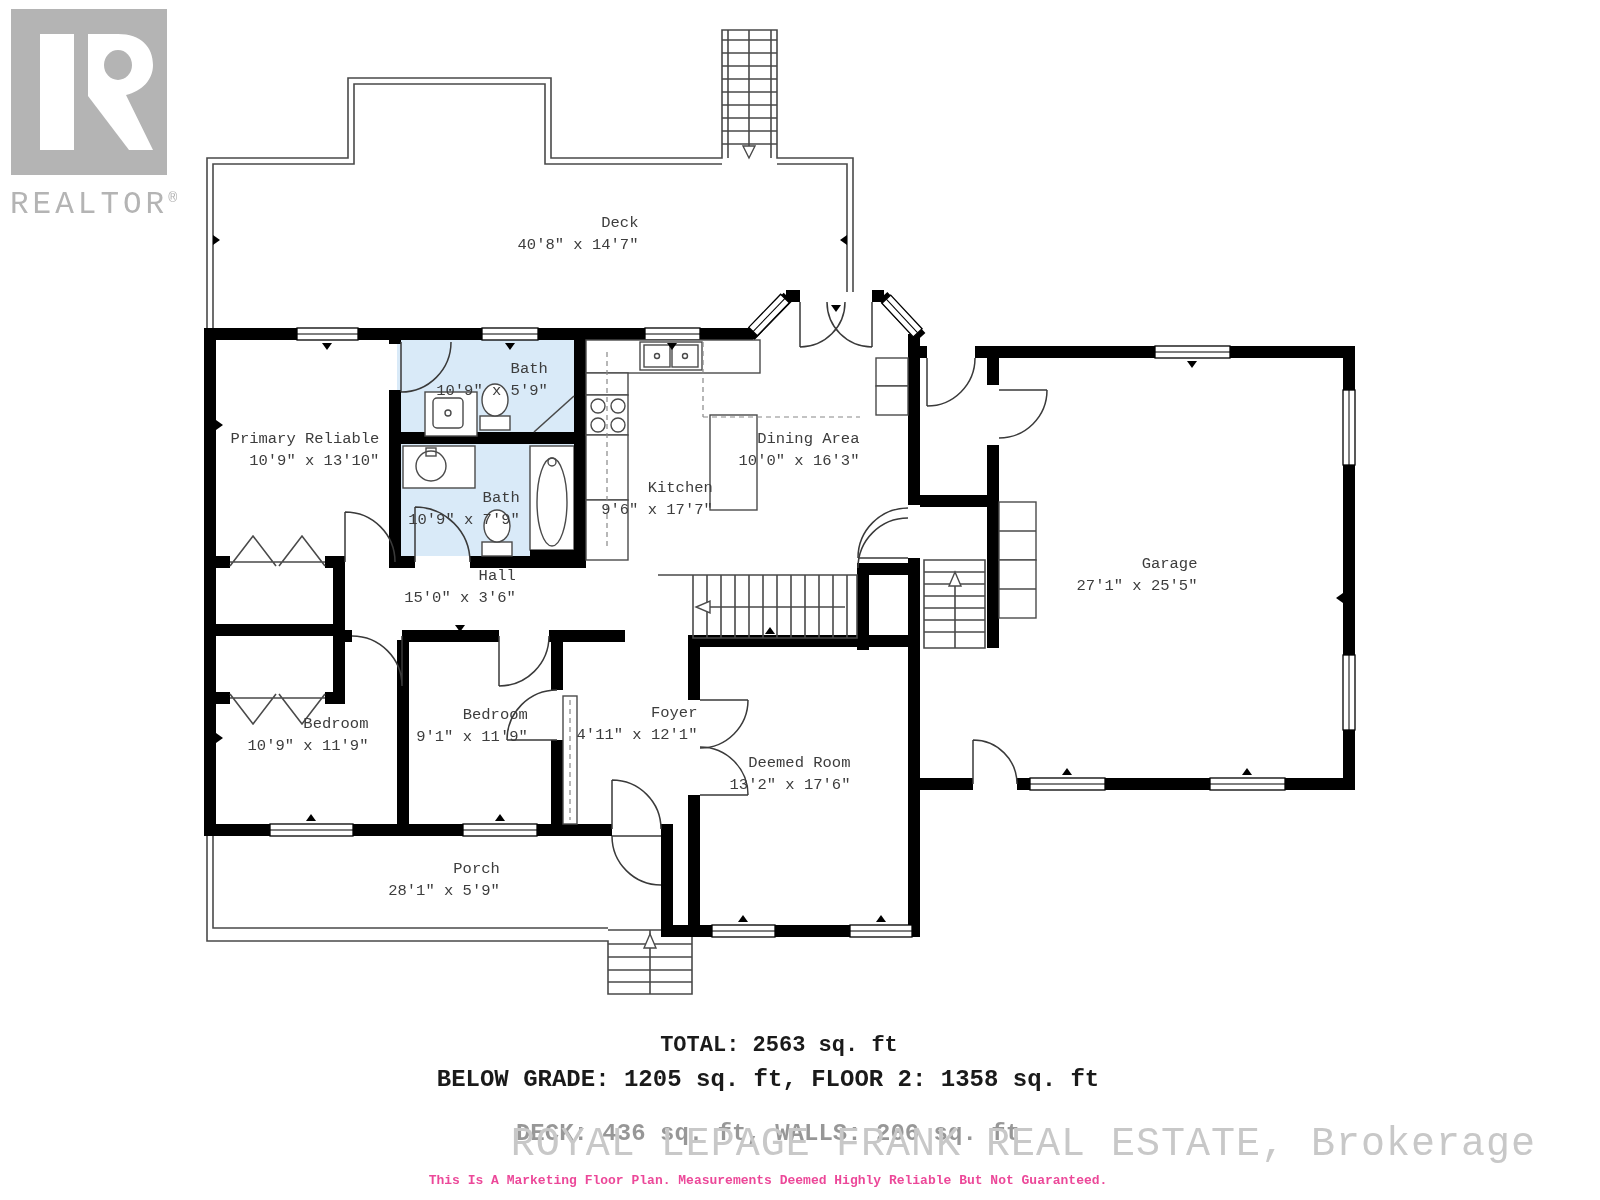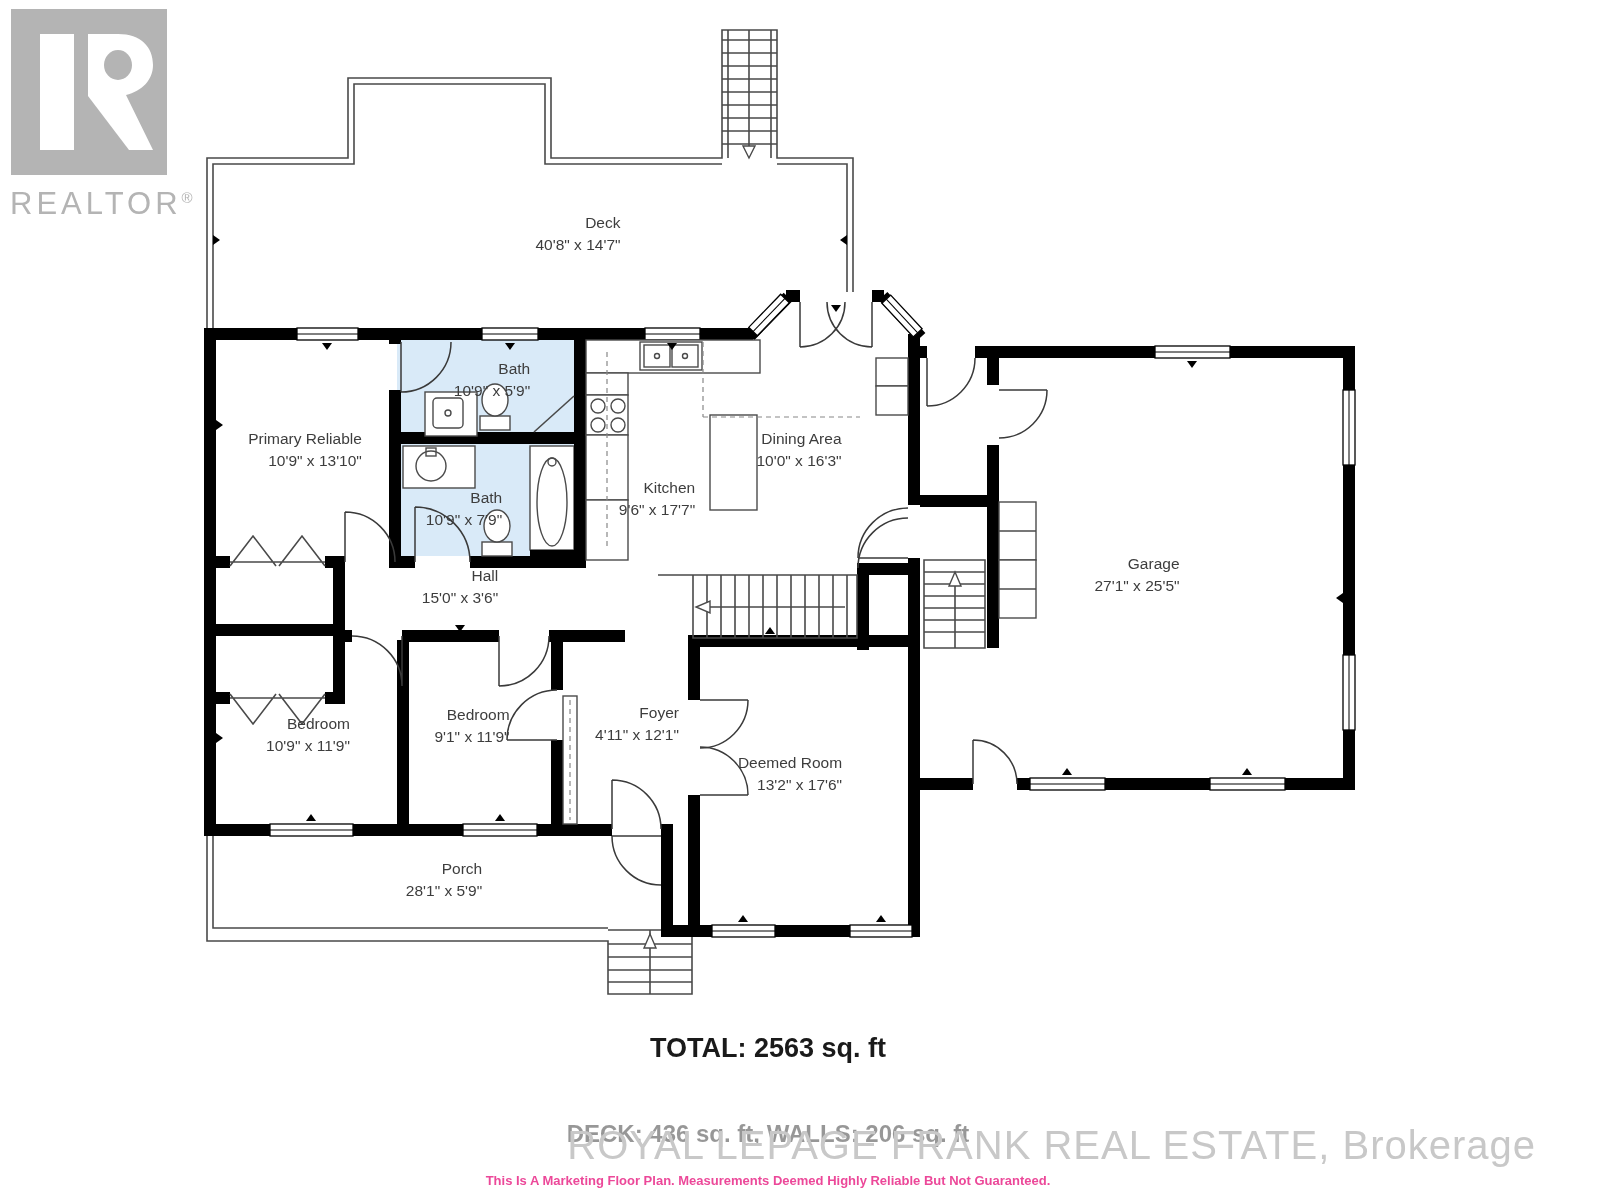--- a/index.html
+++ b/index.html
@@ -1,21 +1,21 @@
 <!DOCTYPE html>
 <html style="--wall: #000000; --bath: #d9eaf8; --line: #4a4a4a; --label: #3d3d3d; --watermark: #c8c8c8; --logo: #b4b4b4; --text: #1a1a1a;"><head>
 <meta charset="utf-8">
 <style>
   :root{
     --wall:#000000; --bath:#d9eaf8; --line:#4a4a4a; --label:#3d3d3d;
     --watermark:#c8c8c8; --logo:#b4b4b4; --text:#1a1a1a;
   }
   html,body{margin:0;padding:0;background:#fff;}
   .canvas{position:relative;width:1536px;height:1200px;background:#fff;overflow:hidden;
-          font-family:Liberation Sans, sans-serif;}
+          font-family:Liberation Mono, monospace;}
   .plan-svg{position:absolute;left:0;top:0;}
   
   .w{fill:var(--wall);}
   .wallstroke{stroke:var(--wall);stroke-width:12;fill:none;}
   .thin{stroke:var(--line);stroke-width:1.6;fill:none;}
   .fix{stroke:var(--line);stroke-width:1.4;fill:#ffffff;}
   .fixn{stroke:var(--line);stroke-width:1.4;fill:none;}
   .bathfill{fill:var(--bath);stroke:none;}
   .win{fill:#ffffff;stroke:#000000;stroke-width:1.3;}
   .winline{stroke:#000000;stroke-width:1;}
@@ -26,21 +26,21 @@
   
   .logo{position:absolute;left:10px;top:8px;width:170px;}
   .logo-word{color:var(--logo);font-size:31px;letter-spacing:4px;margin-top:4px;font-weight:400;}
   .logo-word sup{font-size:15px;}
   
   .room-label{position:absolute;transform:translateX(-50%);text-align:right;
               color:var(--label);font-size:15.5px;line-height:1.42;white-space:nowrap;}
   .room-label span{display:block;}
   
   .sline{position:absolute;width:100%;text-align:center;color:var(--text);}
-  .s-total{top:1033px;font-size:27px;font-weight:700;}
+  .s-total{top:1033px;font-size:22px;font-weight:700;margin-left:11px;}
   .s-2{top:1066px;font-size:24px;font-weight:600;}
   .s-3{top:1093px;font-size:24px;font-weight:600;}
   .s-4{top:1120px;font-size:24px;font-weight:600;}
   .watermark{position:absolute;top:1122px;left:0;width:100%;height:46px;line-height:46px;
              text-align:right;font-size:40px;letter-spacing:1px;color:var(--watermark);
              background:rgba(255,255,255,0.55);font-weight:400;}
   .disclaimer{position:absolute;top:1173px;width:100%;text-align:center;font-size:13px;
               font-weight:700;color:#ec4899;}
 </style>
 </head>
@@ -360,17 +360,18 @@
   <div class="room-label" style="left:790px;top:752px">
     <span>Deemed Room</span>
     <span>13'2" x 17'6"</span>
   </div>
   <div class="room-label" style="left:444px;top:858px">
     <span>Porch</span>
     <span>28'1" x 5'9"</span>
   </div>
 
   <div class="sline s-total">TOTAL: 2563 sq. ft</div>
+  <div class="sline s-2">BELOW GRADE: 1205 sq. ft, FLOOR 2: 1358 sq. ft</div>
   <div class="sline s-4">DECK: 436 sq. ft, WALLS: 206 sq. ft</div>
   <div class="watermark">ROYAL LEPAGE FRANK REAL ESTATE, Brokerage</div>
   <div class="disclaimer">This Is A Marketing Floor Plan. Measurements Deemed Highly Reliable But Not Guaranteed.</div>
 
 </div>
 
 </body></html>

